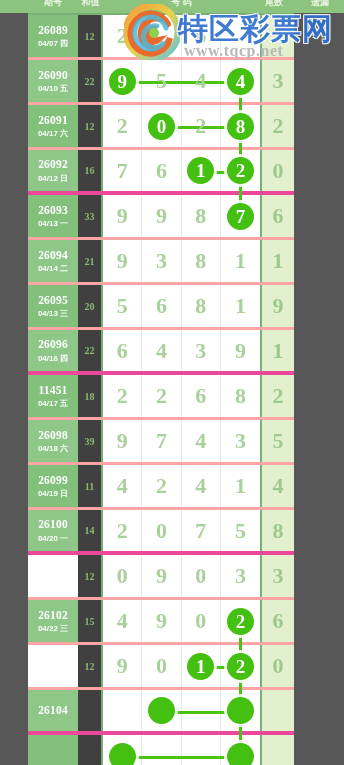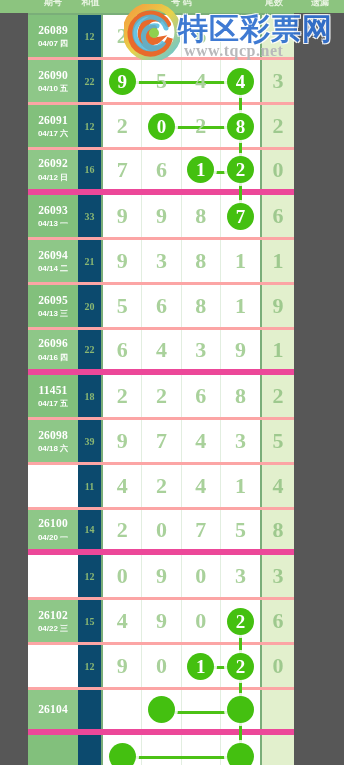--- a/index.html
+++ b/index.html
@@ -35,21 +35,21 @@
     border-top:2px solid #7aae79;
   }
 
   .grid-row{
     position:relative;
     height:45px;
     width:266px;
     box-sizing:border-box;
   }
   .grid-row.grp{
-    border-bottom:6px solid #ec4899;
+    border-bottom:4px solid #ec4899;
   }
   .grid-row.thin{
     border-bottom:3px solid #fca5a5;
   }
 
   
   .c-period{
     position:absolute;left:0;top:0;width:50px;height:100%;
     box-sizing:border-box;
     background:#82c07c;
@@ -61,21 +61,21 @@
   .grid-row.alt .c-period{background:#8ec788;}
   .c-period .pnum{font-size:11.5px;font-weight:bold;letter-spacing:.2px;
      font-family:"Liberation Serif",serif;}
   .c-period .pdate{font-size:8px;font-weight:bold;margin-top:2px;
      font-family:"Liberation Sans",sans-serif;}
 
   
   .c-sum{
     position:absolute;left:50px;top:0;width:25px;height:100%;
     box-sizing:border-box;
-    background:#0c4a6e;
+    background:#404040;
     color:#8bb772;
     display:flex;align-items:center;justify-content:center;
     font-size:10px;font-weight:bold;
     font-family:"Liberation Serif",serif;
     border-right:2px solid #7aae79;
   }
 
   
   .c-digits{
     position:absolute;left:75px;top:0;width:157px;height:100%;
@@ -381,20 +381,24 @@
         <div class="dcell" style="left: 78.5px;">
           <span class="dv">4</span>
         </div>
         <div class="dcell" style="left: 117.75px; border-right: none;">
           <span class="dv">3</span>
         </div>
       </div>
       <div class="c-tail">5</div>
     </div>
     <div class="grid-row thin">
+      <div class="c-period">
+        <div class="pnum">26099</div>
+        <div class="pdate">04/19 日</div>
+      </div>
       <div class="c-sum">11</div>
       <div class="c-digits">
         <div class="dcell" style="left: 0px;">
           <span class="dv">4</span>
         </div>
         <div class="dcell" style="left: 39.25px;">
           <span class="dv">2</span>
         </div>
         <div class="dcell" style="left: 78.5px;">
           <span class="dv">4</span>

